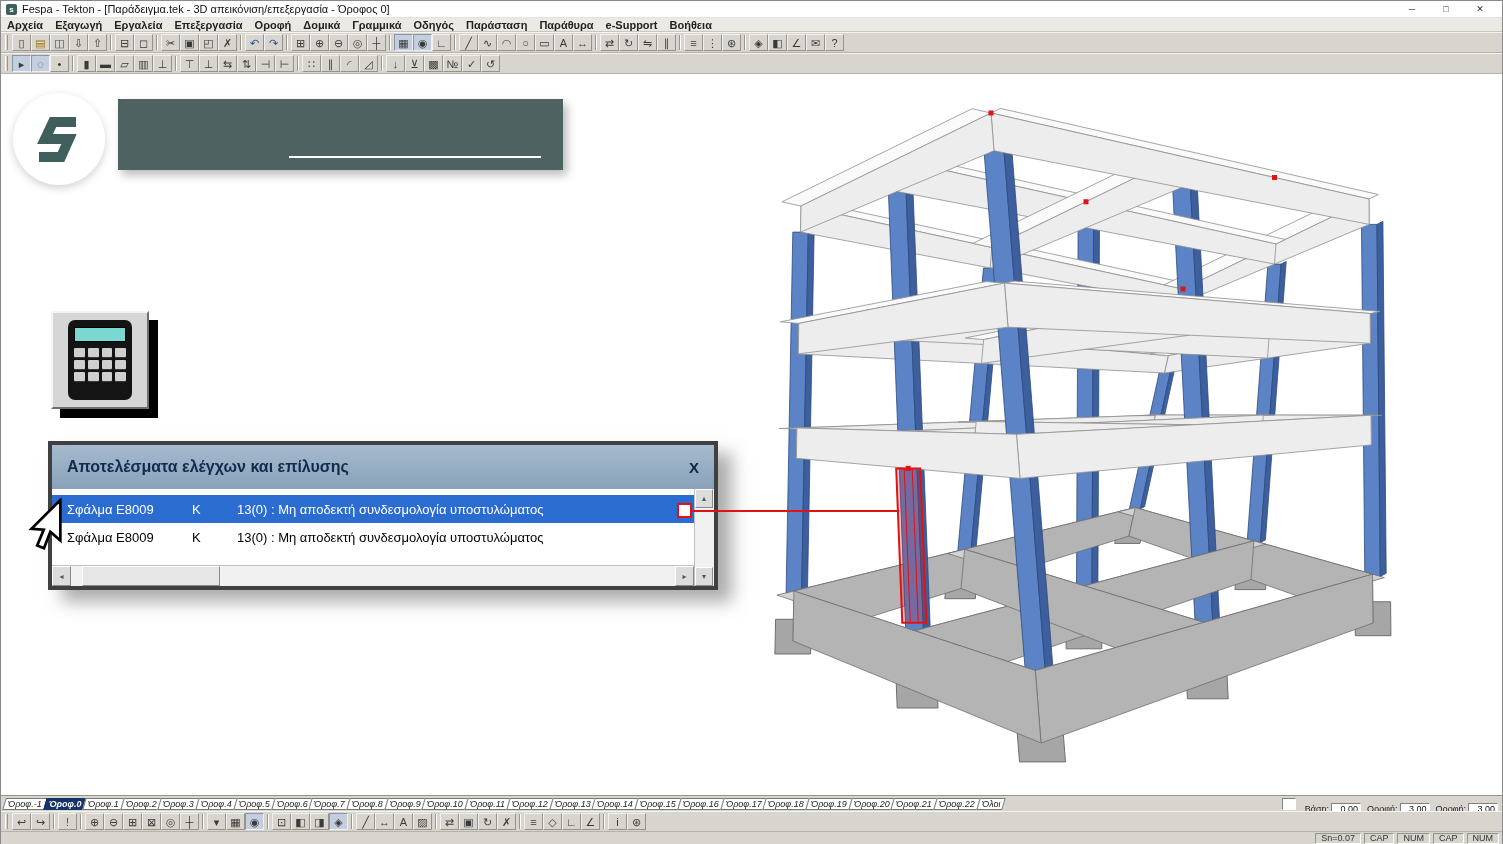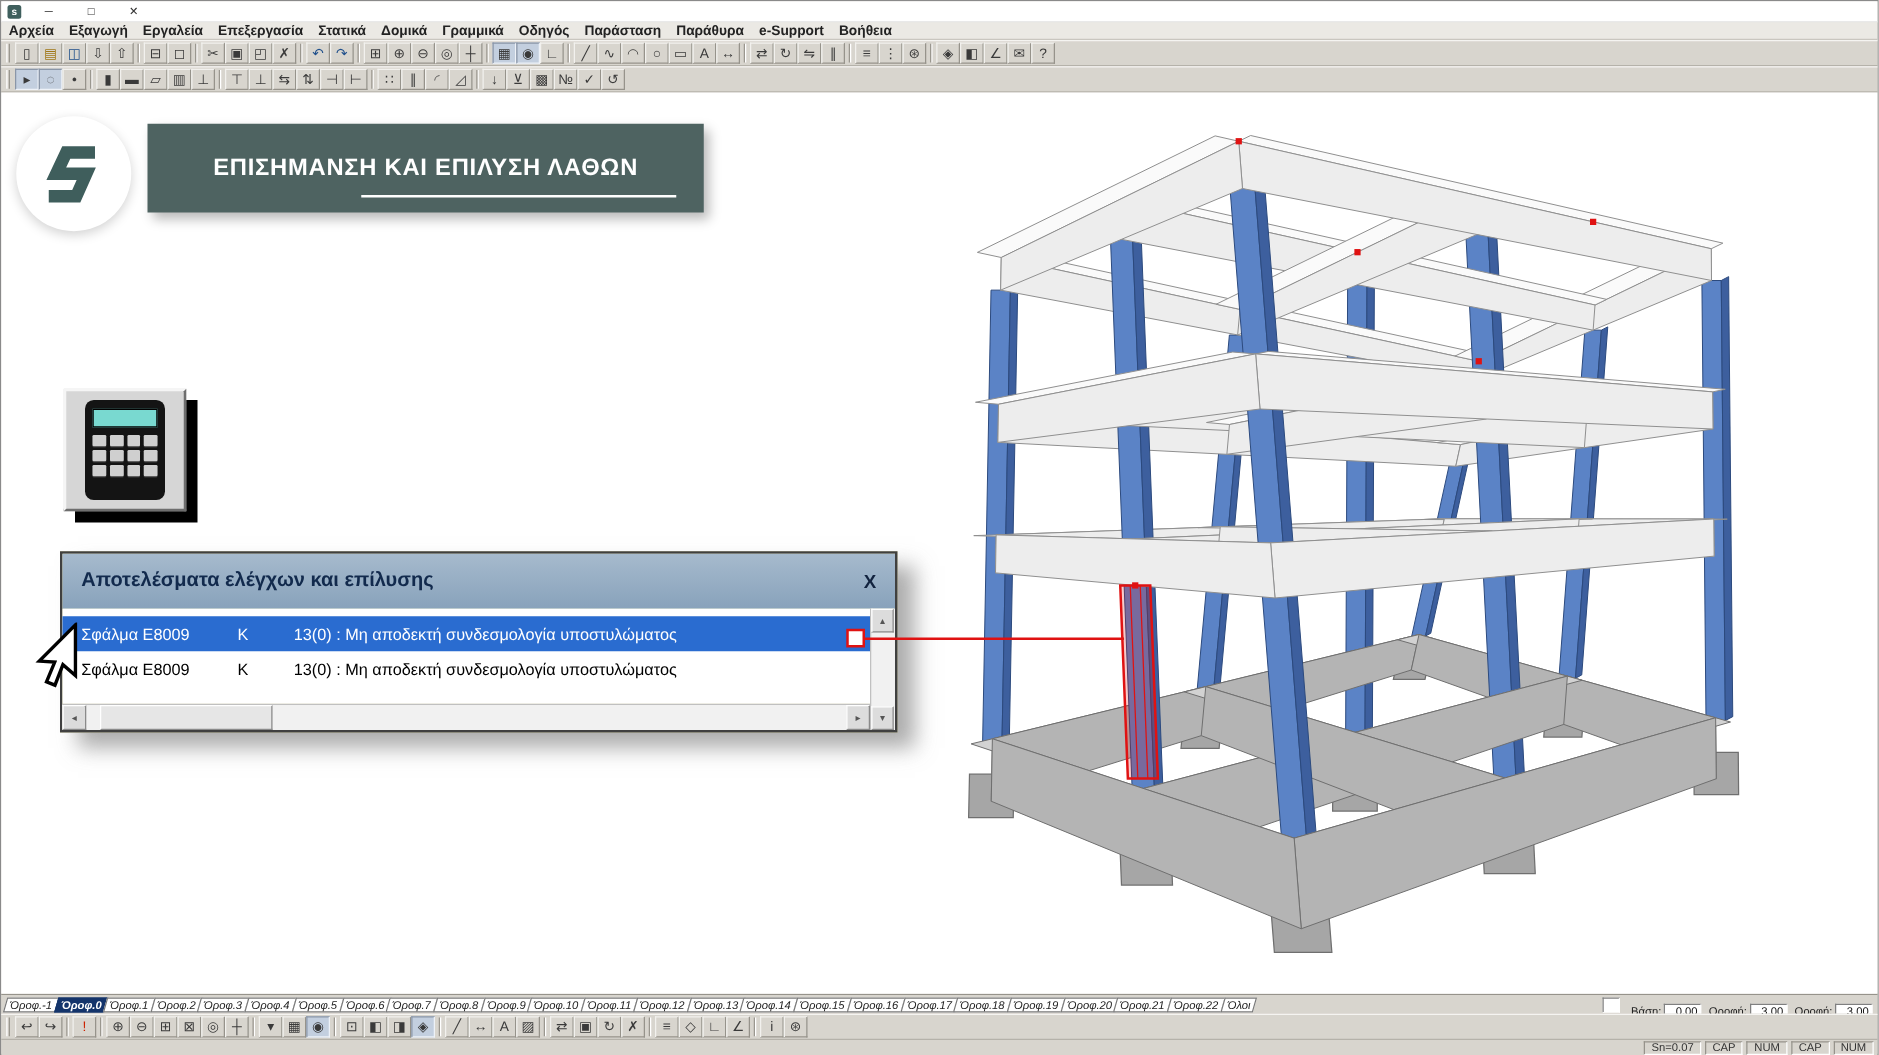--- a/index.html
+++ b/index.html
@@ -24,21 +24,21 @@
   #scene{position:absolute;left:0;top:0;z-index:5;pointer-events:none;}
   .logo{position:absolute;left:12px;top:19px;width:92px;height:92px;border-radius:50%;background:#fff;box-shadow:0 3px 9px rgba(0,0,0,.18);display:flex;align-items:center;justify-content:center;z-index:2;}
   .banner{position:absolute;left:117px;top:25px;width:445px;height:71px;background:#4e6361;color:#fff;display:flex;align-items:center;justify-content:center;font-size:19px;font-weight:bold;letter-spacing:.6px;box-shadow:4px 5px 9px rgba(0,0,0,.28);z-index:2;}
   .banner-underline{position:absolute;right:22px;bottom:12px;width:252px;height:2px;background:#fff;}
   .calc{position:absolute;left:50px;top:237px;width:98px;height:98px;background:#d6d6d6;border:2px solid;border-color:#f5f5f5 #6e6e6e #6e6e6e #f5f5f5;box-shadow:9px 9px 0 #000;display:flex;align-items:center;justify-content:center;z-index:2;}
   .calc-body{width:64px;height:80px;background:#141414;border-radius:7px;padding:7px 6px 6px;}
   .calc-screen{height:15px;background:#79d9d0;border:1px solid #000;margin-bottom:6px;font-family:"DejaVu Sans Mono",monospace;font-size:9px;color:#07413c;text-align:center;line-height:13px;letter-spacing:1px;}
   .calc-keys{display:grid;grid-template-columns:repeat(4,1fr);gap:3px;}
   .calc-key{height:9px;background:#cfcfcf;border-radius:1px;box-shadow:0 1px 0 #3a3a3a;}
   
-  .dialog{position:absolute;left:47px;top:367px;width:670px;background:#fef9c3;border:2px solid #404040;box-shadow:14px 12px 16px rgba(105,105,105,.55);z-index:2;}
+  .dialog{position:absolute;left:47px;top:367px;width:670px;background:#f9a8d4;border:4px solid #404040;box-shadow:14px 12px 16px rgba(105,105,105,.55);z-index:2;}
   .dlg-title{height:44px;background:linear-gradient(180deg,#a6bacd,#88a2bb);display:flex;align-items:center;padding:0 15px;font-size:16px;font-weight:bold;color:#122a4d;}
   .dlg-close{margin-left:auto;font-size:15px;font-weight:bold;color:#12233f;background:none;border:none;font-family:inherit;}
   .dlg-mid{display:flex;}
   .dlg-left{flex:1;min-width:0;display:flex;flex-direction:column;}
   .dlg-list{height:76px;background:#fff;padding-top:6px;}
   .dlg-row{height:28px;display:flex;align-items:center;font-size:13px;color:#000;padding-left:15px;white-space:nowrap;overflow:hidden;}
   .dlg-row .c1{width:125px;flex:0 0 125px;}
   .dlg-row .c2{width:45px;flex:0 0 45px;}
   .dlg-row.selected{background:#2a6cd0;color:#fff;}
   .dlg-hscroll{height:21px;background:#f1f1f1;border-top:1px solid #c0c0c0;display:flex;align-items:stretch;}
@@ -64,31 +64,32 @@
   .status-spacer{flex:1;height:11px;}
   .status-panel{height:11px;line-height:9px;padding:0 5px;border:1px solid;border-color:#96938b #fff #fff #96938b;color:#333;white-space:nowrap;}
 </style>
 </head>
 <body>
 
 <div class="window">
 
   <div class="titlebar">
     <span class="app-icon">s</span>
+    <span class="title-text">Fespa - Tekton - [Παράδειγμα.tek - 3D απεικόνιση/επεξεργασία - Όροφος 0]</span>
     <button class="win-btn">─</button>
     <button class="win-btn">□</button>
     <button class="win-btn">✕</button>
   </div>
 
   <div class="menubar" id="menubar">
       <span class="menu-item">Αρχεία</span>
       <span class="menu-item">Εξαγωγή</span>
       <span class="menu-item">Εργαλεία</span>
       <span class="menu-item">Επεξεργασία</span>
-      <span class="menu-item">Στατικά</span>
+      <span class="menu-item">Οροφή</span>
       <span class="menu-item">Δομικά</span>
       <span class="menu-item">Γραμμικά</span>
       <span class="menu-item">Οδηγός</span>
       <span class="menu-item">Παράσταση</span>
       <span class="menu-item">Παράθυρα</span>
       <span class="menu-item">e-Support</span>
       <span class="menu-item">Βοήθεια</span>
     </div>
 
   <div class="toolbar" id="toolbar1">
@@ -177,21 +178,20 @@
 
   <div class="canvas">
 
     <div class="logo">
       <svg width="92" height="92" viewBox="0 0 92 92">
         <path d="M63 29 L40 29 L32 46 L56 46 L48 64 L26 64" fill="none" stroke="#3f5e5c" stroke-width="10"></path>
       </svg>
     </div>
 
     <div class="banner" style="background: rgb(78, 99, 97);">
-      <span>ΕΠΙΣΗΜΑΝΣΗ ΚΑΙ ΕΠΙΛΥΣΗ ΛΑΘΩΝ</span>
       <span class="banner-underline"></span>
     </div>
 
     <div class="calc">
       <div class="calc-body">
         <div class="calc-screen"></div>
         <div class="calc-keys" id="calcKeys">
             <span class="calc-key"></span>
             <span class="calc-key"></span>
             <span class="calc-key"></span>

